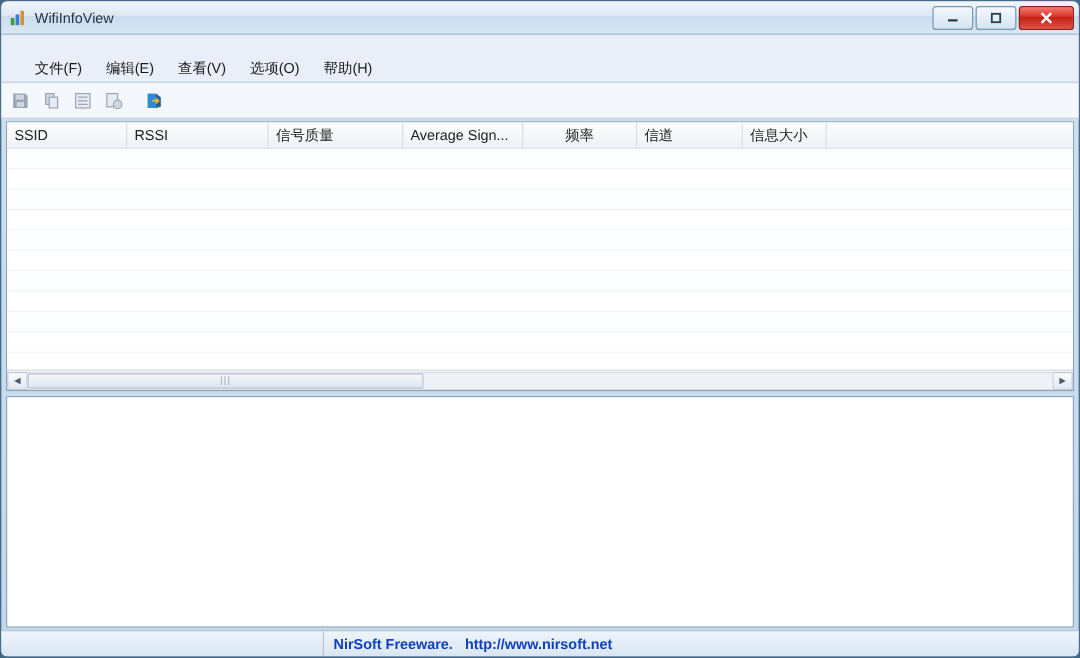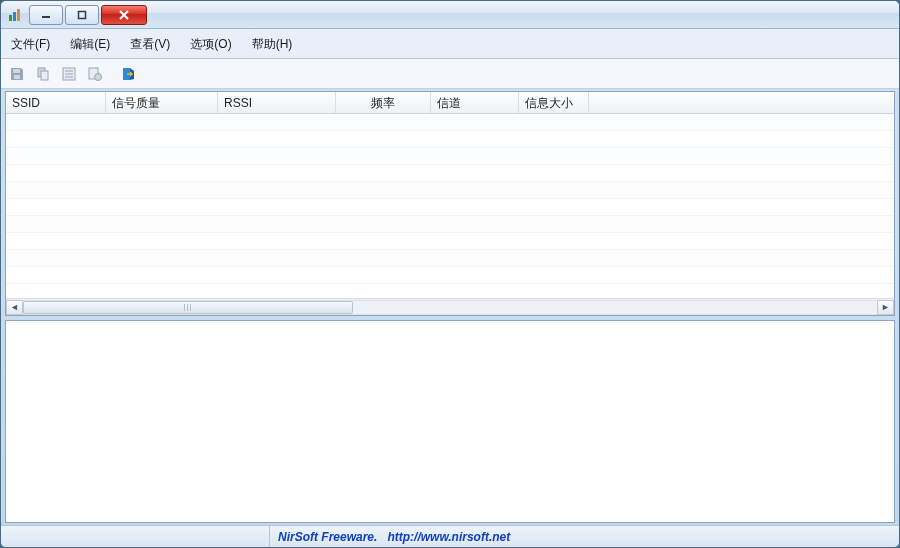--- a/index.html
+++ b/index.html
@@ -33,25 +33,26 @@
     font-size:10px; color:#2b3d52;
   }
   .win-btn.close {
     width:46px;
     background: linear-gradient(#f47a72,#d83324 45%,#c42015 46%,#e25044);
     border-color:#8a1d12; color:#fff;
   }
   .win-btn svg { display:block; }
   
   .menubar {
-    height:30px;
+    height:40px;
     background:#e8eff8;
     border-bottom:1px solid #b7c6d6;
-    display:flex; align-items:center;
+    display:flex; align-items:flex-end;
     font-size:12px;
+    padding-left:18px;
   }
   .menu-item {
     padding:0 10px; line-height:22px;
     color:#1a1a1a;
     border-right:0;
   }
   
   .toolbar {
     height:30px;
     background:#f4f7fb;
@@ -125,21 +126,20 @@
     margin:2px 4px 2px 4px;
     background:#fff;
   }
   
   .statusbar {
     height:22px;
     background: linear-gradient(#eef4fb,#d9e6f2);
     border-top:1px solid #b6c5d7;
     display:flex; align-items:center;
     font-size:12px;
-    font-style:italic;
   }
   .sb-cell {
     border-left:1px solid #b6c5d7;
     height:100%; line-height:22px;
     padding:0 8px;
   }
   .sb-cell:first-child{border-left:0; width:268px;}
   .sb-link { color:#1040c0; font-weight:600; }
 </style>
 </head>
@@ -148,20 +148,21 @@
 <div class="window">
 
   <div class="titlebar">
     <span class="app-icon">
       <svg width="14" height="14" viewBox="0 0 14 14">
         <rect x="1" y="7" width="3" height="6" fill="#3b9b3b"></rect>
         <rect x="5" y="4" width="3" height="9" fill="#3b7fd4"></rect>
         <rect x="9" y="1" width="3" height="12" fill="#d4923b"></rect>
       </svg>
     </span>
+    <span class="title">WifiInfoView</span>
     <div class="win-controls">
       <div class="win-btn">
         <svg width="10" height="10">
             <line x1="1" y1="7" x2="9" y2="7" stroke="#2b3d52" stroke-width="2"></line>
           </svg>
       </div>
       <div class="win-btn">
         <svg width="10" height="10">
             <rect x="1.5" y="1.5" width="7" height="7" fill="none" stroke="#2b3d52" stroke-width="1.5"></rect>
           </svg>
@@ -217,22 +218,23 @@
         <rect x="2" y="2" width="7" height="12" fill="#2d8bd4"></rect>
         <path d="M9 2 L13 5 L13 13 L9 14 Z" fill="#1f5f95"></path>
         <path d="M6 8 L11 8 M9 6 L11 8 L9 10" stroke="#e9b23a" stroke-width="1.6" fill="none"></path>
       </svg>
     </div>
   </div>
 
   <div class="listview-area">
     <div class="lv-header" id="lv-header">
         <div class="lv-col" style="width: 100px;">SSID</div>
+        <div class="lv-col" style="width: 118px;">RSSI</div>
         <div class="lv-col" style="width: 112px;">信号质量</div>
-        <div class="lv-col" style="width: 118px;">RSSI</div>
+        <div class="lv-col" style="width: 100px;">Average Sign...</div>
         <div class="lv-col" style="width: 95px; text-align: center;">频率</div>
         <div class="lv-col" style="width: 88px;">信道</div>
         <div class="lv-col" style="width: 70px;">信息大小</div>
       </div>
     <div class="lv-rows">
       <div class="lv-row"></div>
       <div class="lv-row"></div>
       <div class="lv-row"></div>
       <div class="lv-row"></div>
       <div class="lv-row"></div>

